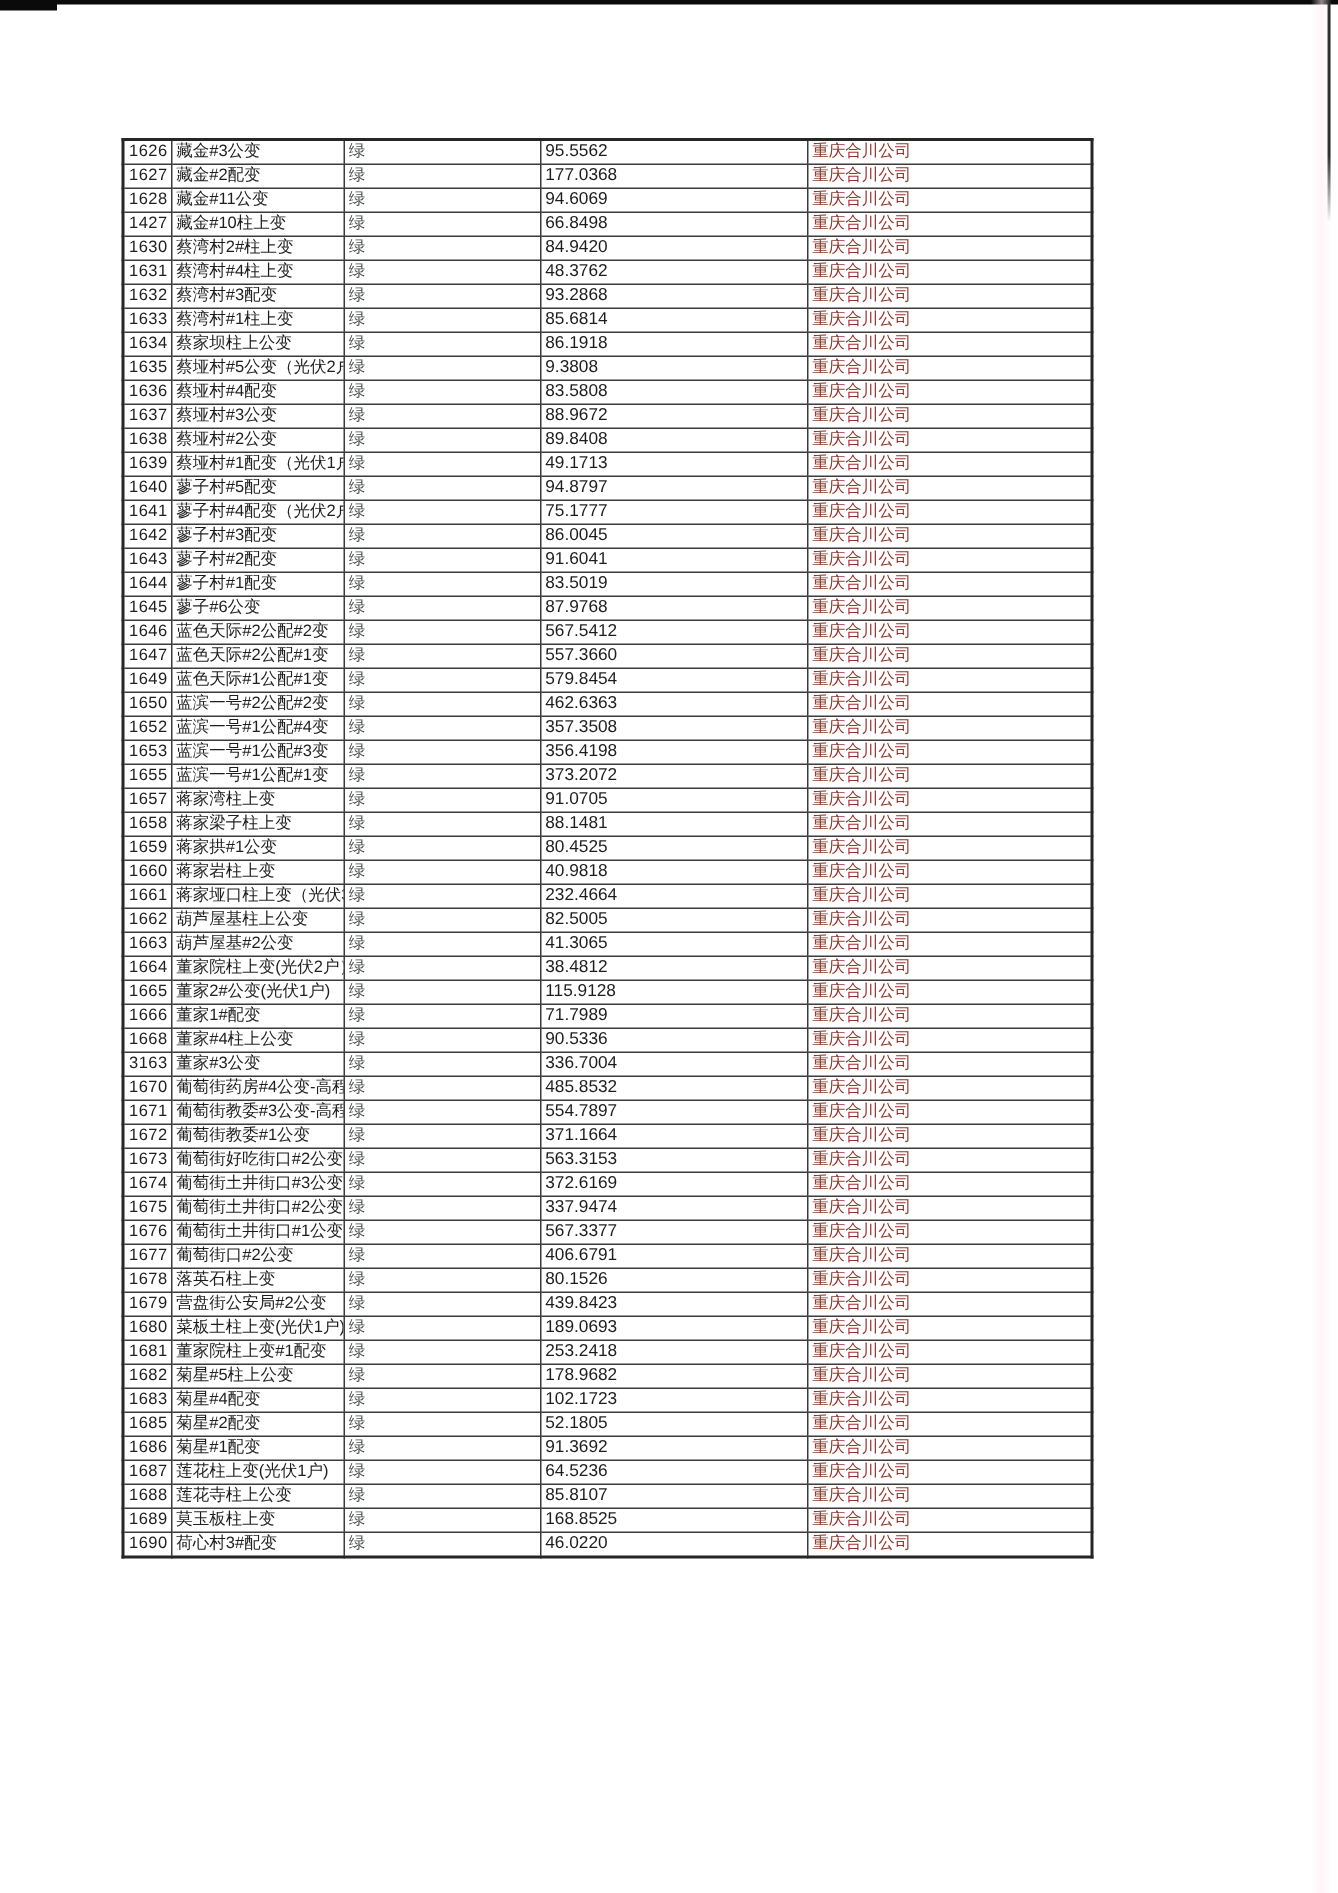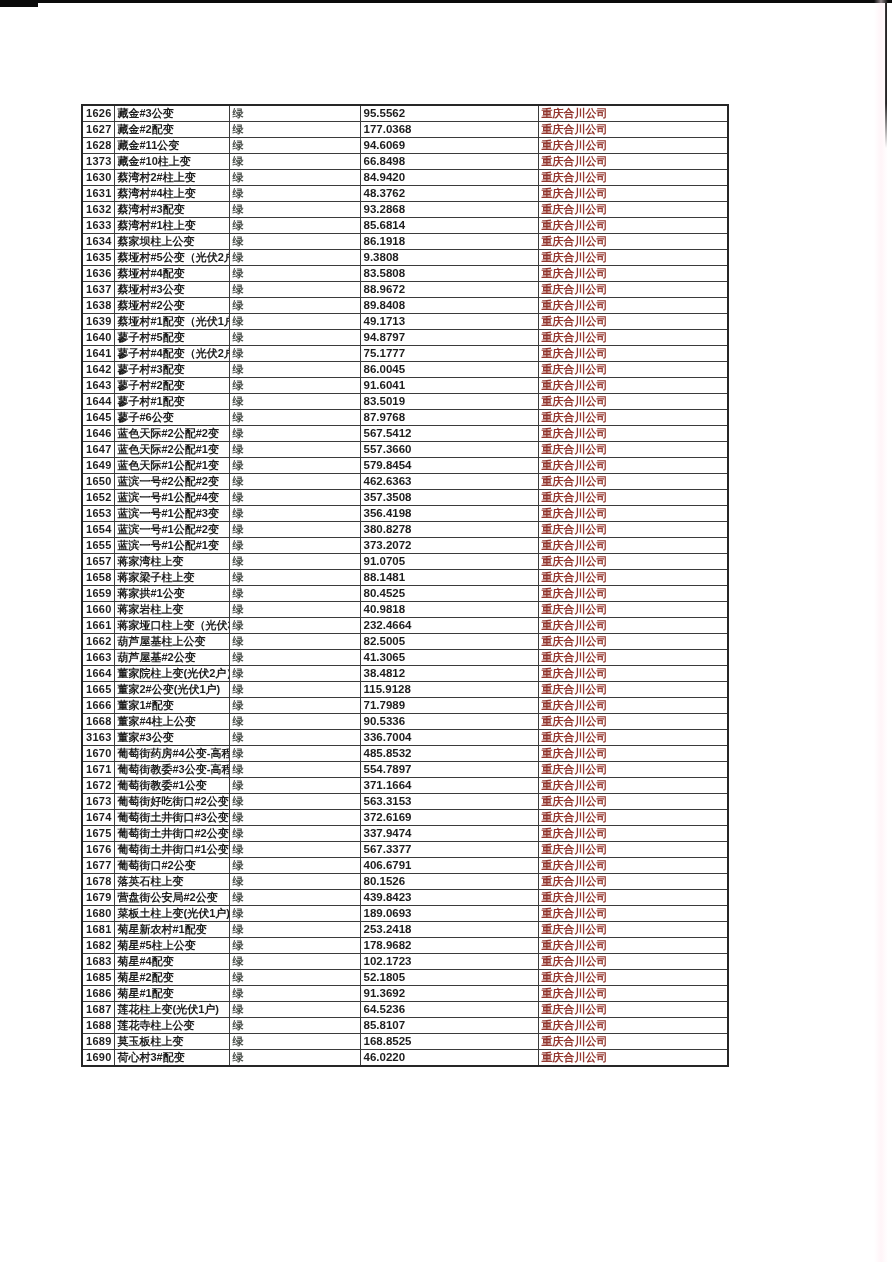--- a/index.html
+++ b/index.html
@@ -21,25 +21,24 @@
   .right-edge-line{
     position:absolute;left:885px;top:0;width:2px;height:148px;
     background:linear-gradient(#0a0a0a 70%,rgba(10,10,10,0));
   }
   .right-scan-tint{
     position:absolute;left:874px;top:0;width:14px;height:1262px;
     background:linear-gradient(90deg,rgba(255,236,242,0),rgba(255,236,242,.55),rgba(255,236,242,0));
     pointer-events:none;
   }
   .sheet-table{
-    position:absolute;left:81px;top:104px;
+    position:absolute;left:81px;top:92px;
     border-collapse:collapse;
     table-layout:fixed;
     width:646px;
-    font-weight:bold;
   }
   .sheet-table td{
     border:1px solid #3b3b3b;
     height:15px;
     padding:0 0 0 3px;
     font-size:11px;
     line-height:15px;
     white-space:nowrap;
     overflow:hidden;
     color:#1d1d1d;
@@ -83,21 +82,21 @@
         <td class="c4">重庆合川公司</td>
       </tr>
       <tr>
         <td class="c0">1628</td>
         <td class="c1">藏金#11公变</td>
         <td class="c2">绿</td>
         <td class="c3">94.6069</td>
         <td class="c4">重庆合川公司</td>
       </tr>
       <tr>
-        <td class="c0">1373</td>
+        <td class="c0">1427</td>
         <td class="c1">藏金#10柱上变</td>
         <td class="c2">绿</td>
         <td class="c3">66.8498</td>
         <td class="c4">重庆合川公司</td>
       </tr>
       <tr>
         <td class="c0">1630</td>
         <td class="c1">蔡湾村2#柱上变</td>
         <td class="c2">绿</td>
         <td class="c3">84.9420</td>
@@ -244,27 +243,20 @@
         <td class="c4">重庆合川公司</td>
       </tr>
       <tr>
         <td class="c0">1653</td>
         <td class="c1">蓝滨一号#1公配#3变</td>
         <td class="c2">绿</td>
         <td class="c3">356.4198</td>
         <td class="c4">重庆合川公司</td>
       </tr>
       <tr>
-        <td class="c0">1654</td>
-        <td class="c1">蓝滨一号#1公配#2变</td>
-        <td class="c2">绿</td>
-        <td class="c3">380.8278</td>
-        <td class="c4">重庆合川公司</td>
-      </tr>
-      <tr>
         <td class="c0">1655</td>
         <td class="c1">蓝滨一号#1公配#1变</td>
         <td class="c2">绿</td>
         <td class="c3">373.2072</td>
         <td class="c4">重庆合川公司</td>
       </tr>
       <tr>
         <td class="c0">1657</td>
         <td class="c1">蒋家湾柱上变</td>
         <td class="c2">绿</td>
@@ -420,21 +412,21 @@
       </tr>
       <tr>
         <td class="c0">1680</td>
         <td class="c1">菜板土柱上变(光伏1户)</td>
         <td class="c2">绿</td>
         <td class="c3">189.0693</td>
         <td class="c4">重庆合川公司</td>
       </tr>
       <tr>
         <td class="c0">1681</td>
-        <td class="c1">菊星新农村#1配变</td>
+        <td class="c1">董家院柱上变#1配变</td>
         <td class="c2">绿</td>
         <td class="c3">253.2418</td>
         <td class="c4">重庆合川公司</td>
       </tr>
       <tr>
         <td class="c0">1682</td>
         <td class="c1">菊星#5柱上公变</td>
         <td class="c2">绿</td>
         <td class="c3">178.9682</td>
         <td class="c4">重庆合川公司</td>

